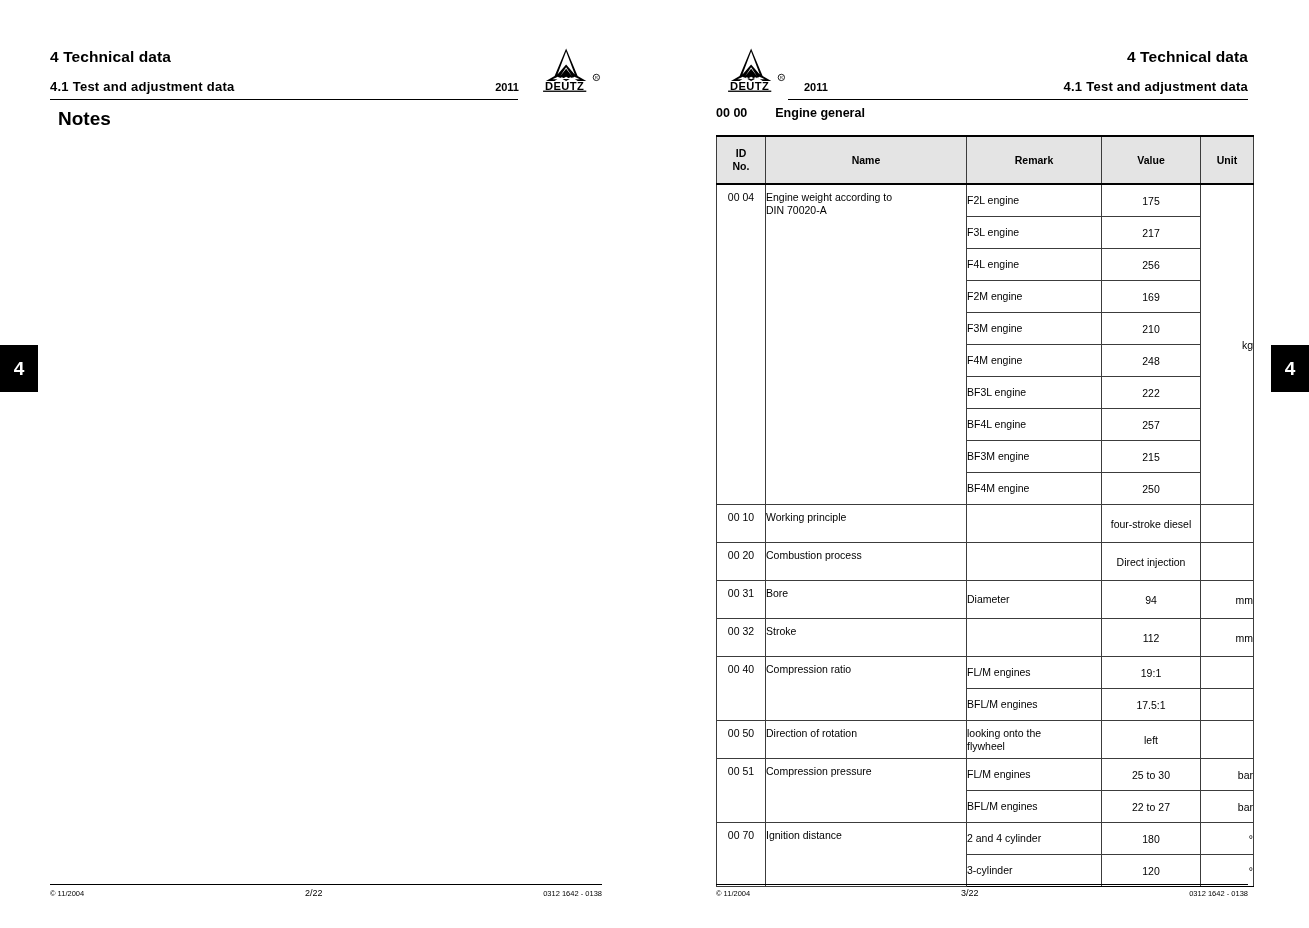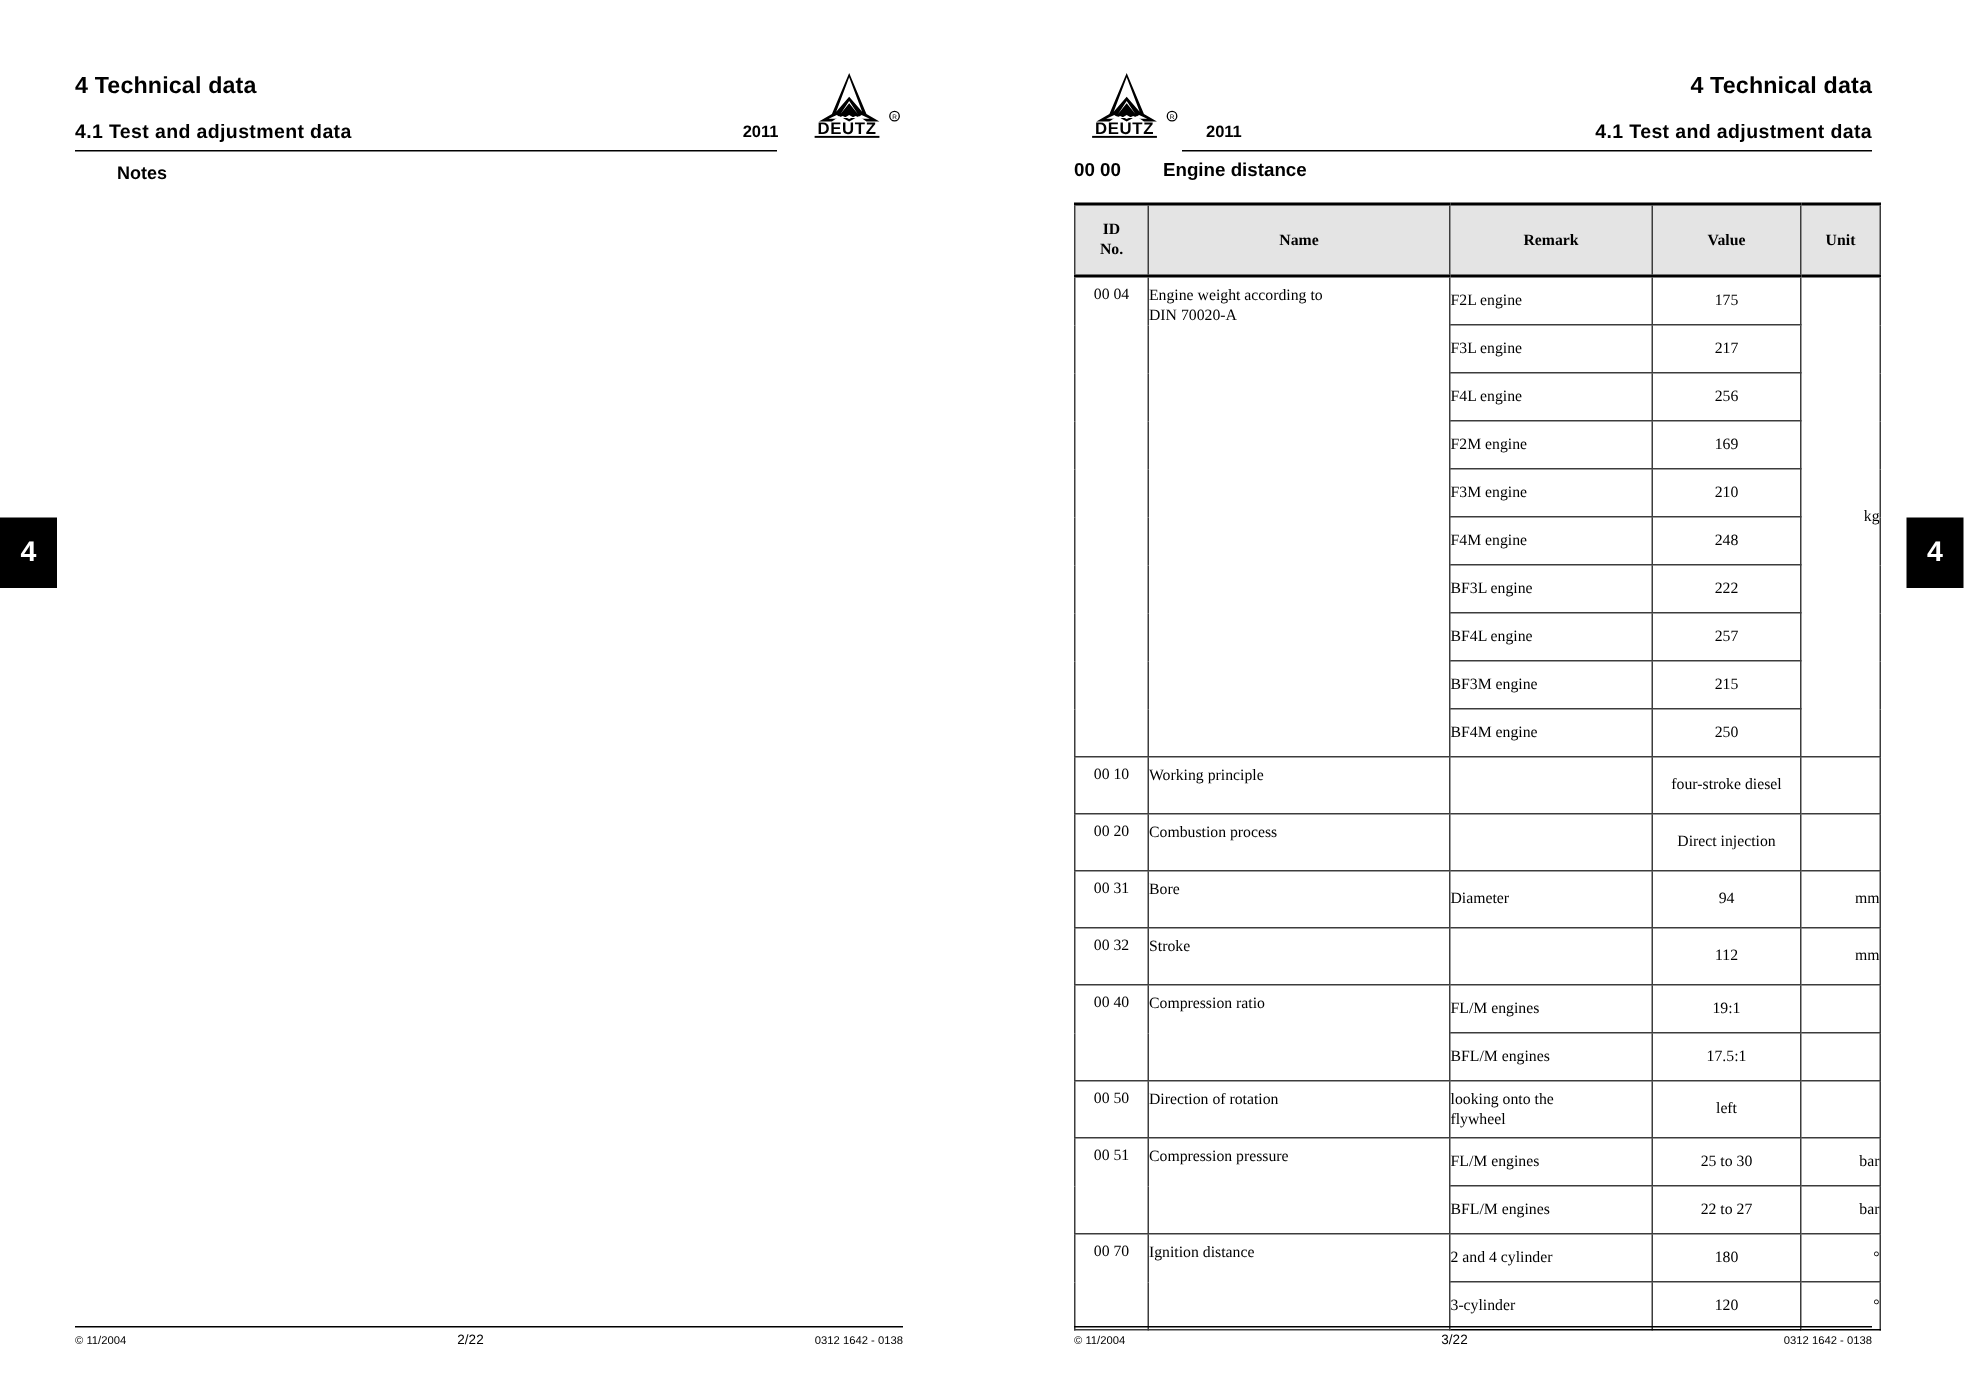--- a/index.html
+++ b/index.html
@@ -97,23 +97,22 @@
     display: block;
   }
   .logo-left  { margin-left: 14px; }
   .logo-right { margin-right: 0px; }
 
   
   .notes-heading {
     position: absolute;
     left: 58px;
     top: 108px;
-    font-size: 12px;
-    font-weight: bold;
-    margin-left: 20px;
+    font-size: 19px;
+    font-weight: bold;
   }
 
   
   .section-heading {
     position: absolute;
     left: 716px;
     top: 106px;
     font-size: 12.5px;
     font-weight: bold;
     display: flex;
@@ -123,21 +122,20 @@
 
   
   .data-table {
     position: absolute;
     left: 716px;
     top: 135px;
     width: 532px;
     border-collapse: collapse;
     table-layout: fixed;
     font-size: 10.5px;
-    font-family: Liberation Serif, serif;
   }
   .data-table th,
   .data-table td {
     border: 0.8px solid #3c3c3c;
     padding: 0;
     vertical-align: middle;
   }
   .data-table thead th {
     background: #e4e4e4;
     font-weight: bold;
@@ -261,21 +259,21 @@
     <div class="hdr-texts-right">
       <div class="hdr-title">4 Technical data</div>
       <div class="hdr-sub">4.1 Test and adjustment data</div>
     </div>
   </div>
   <div class="hdr-rule hdr-rule-right"></div>
 </div>
 
 <div class="section-heading">
   <span>00 00</span>
-  <span>Engine distance</span>
+  <span>Engine general</span>
 </div>
 
 <table class="data-table">
   <thead>
     <tr>
       <th class="col-id">
         <div>ID</div>
         <div>No.</div>
       </th>
       <th class="col-name">Name</th>

